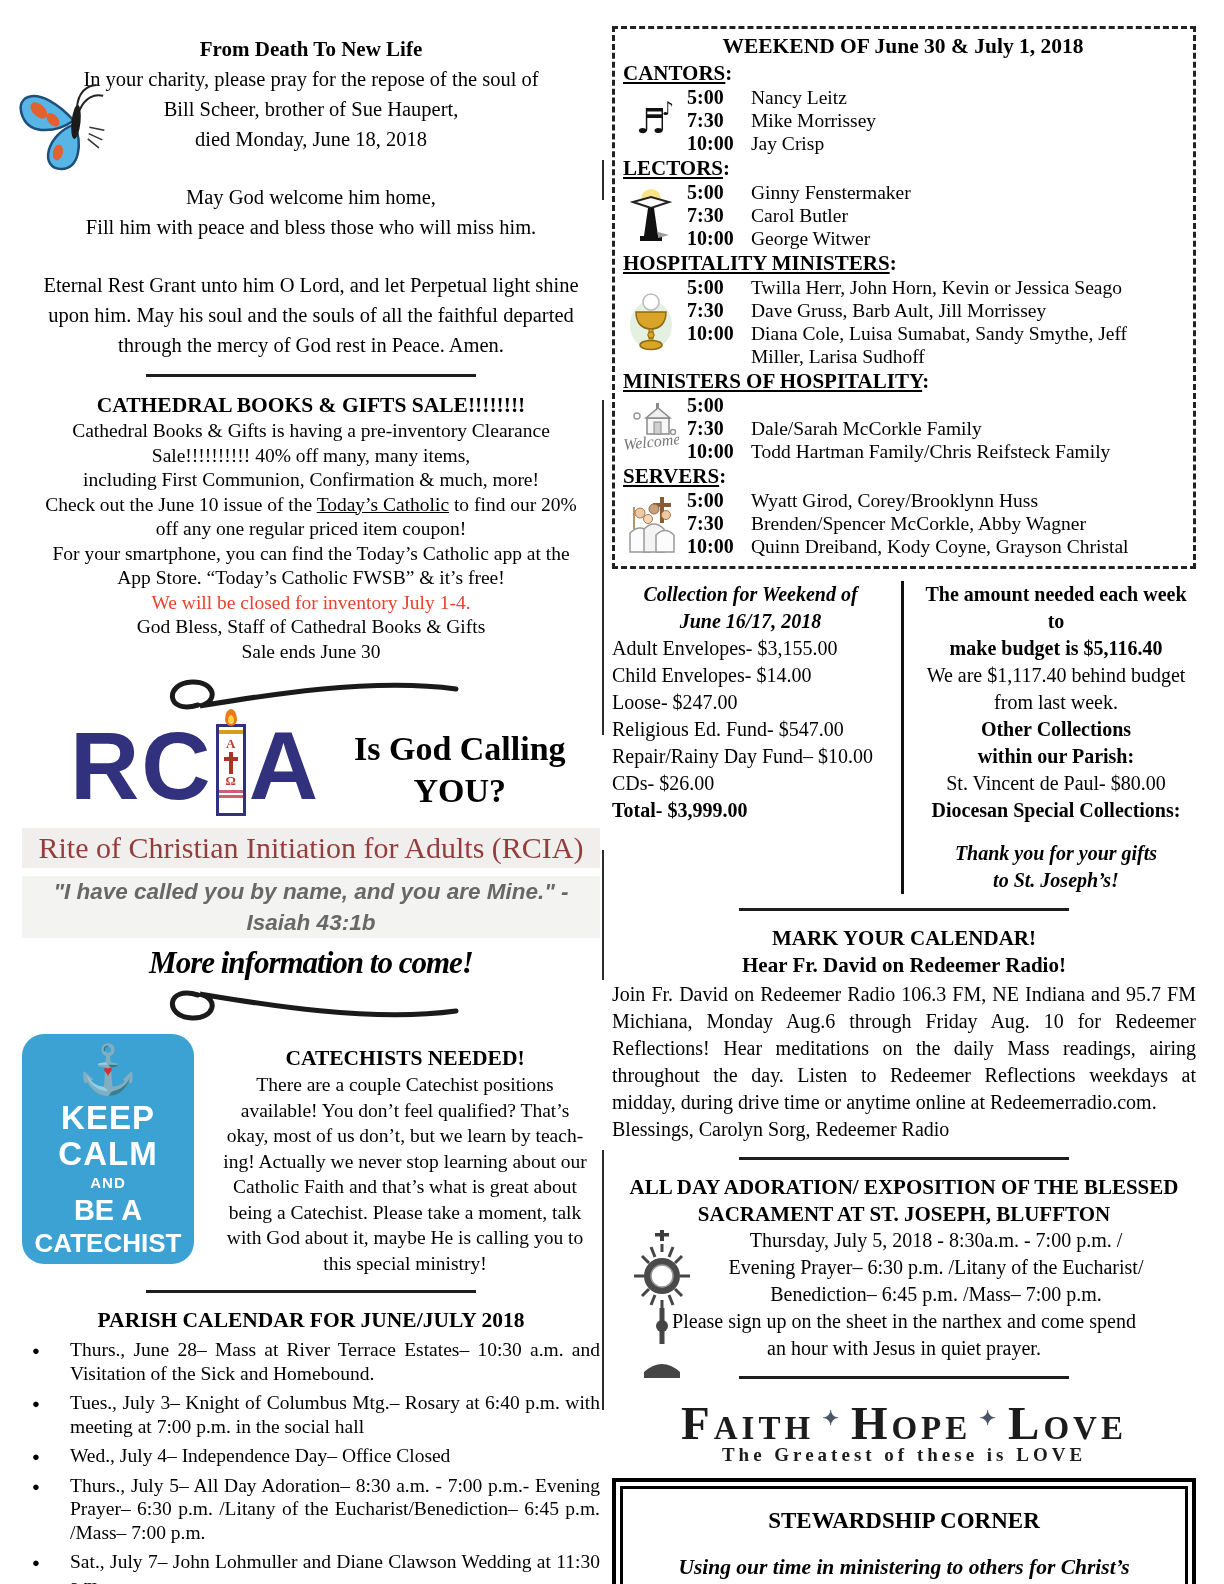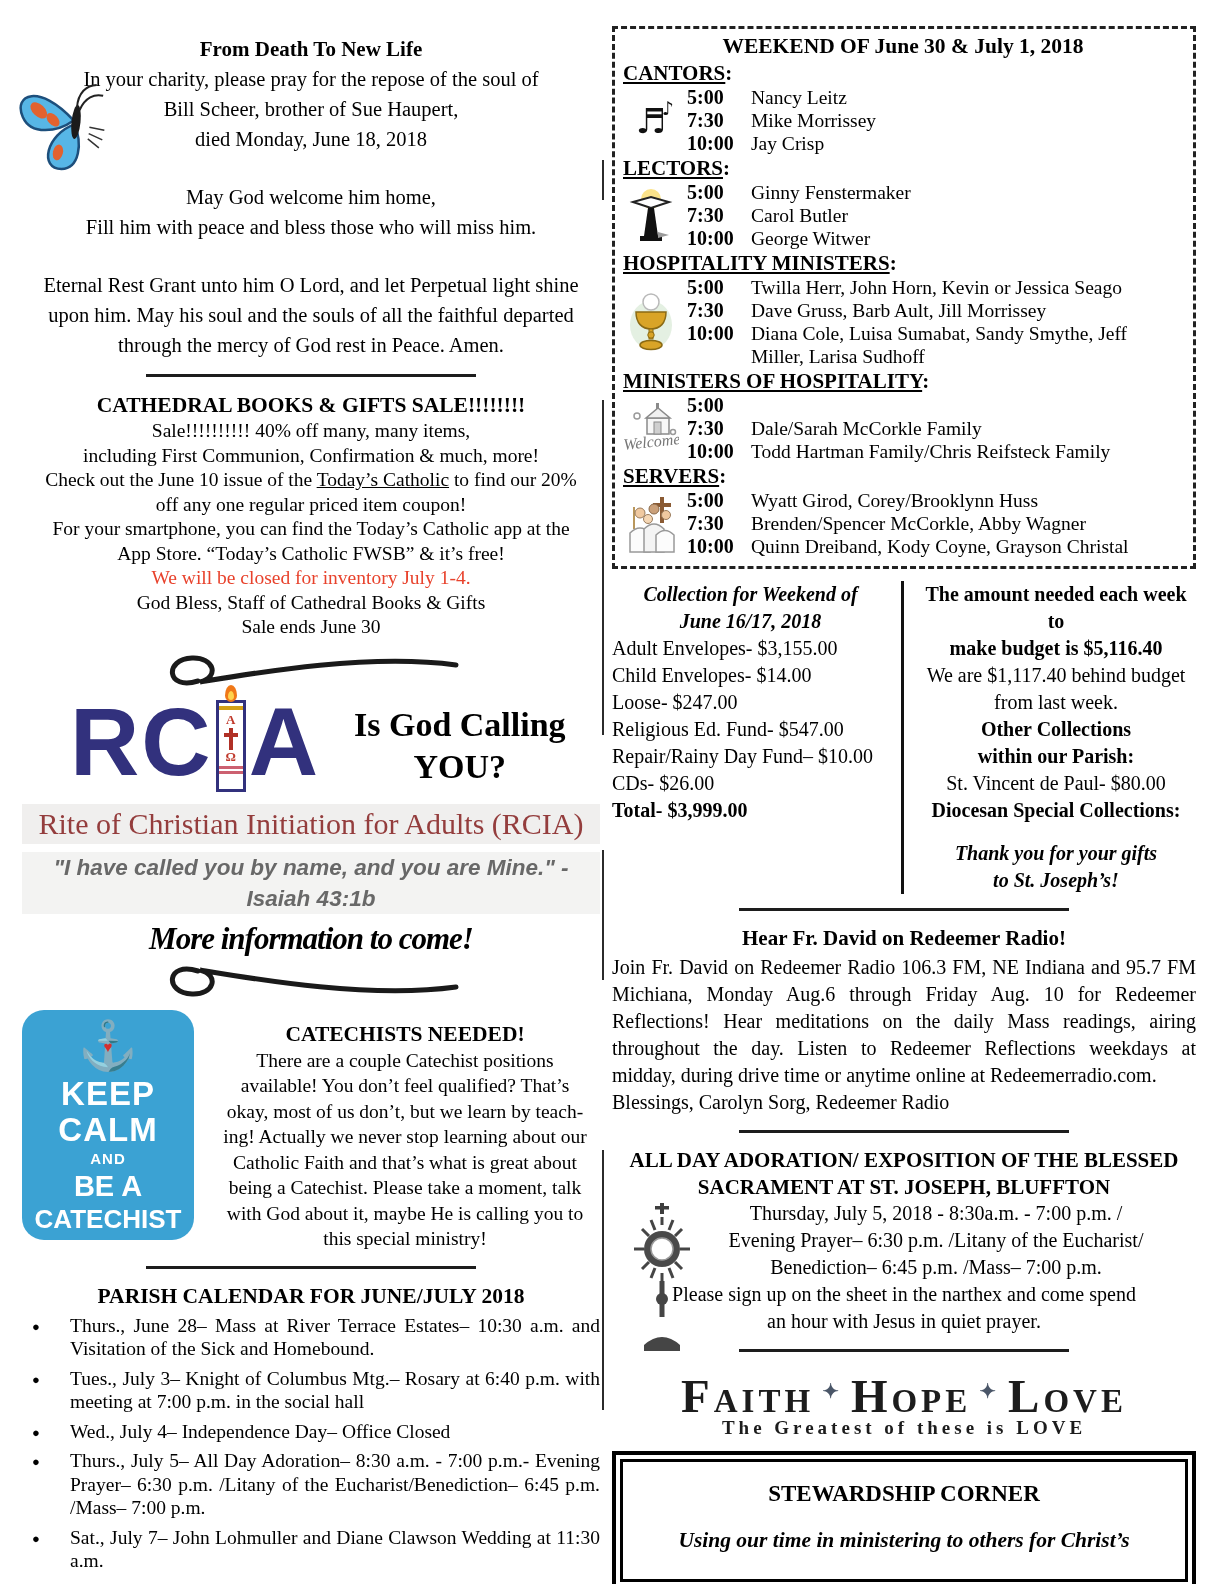--- a/index.html
+++ b/index.html
@@ -149,20 +149,21 @@
     <div class="gap28"></div>
     <div>Eternal Rest Grant unto him O Lord, and let Perpetual light shine</div>
     <div>upon him. May his soul and the souls of all the faithful departed</div>
     <div>through the mercy of God rest in Peace. Amen.</div>
   </div>
 
   <div class="divider"></div>
 
   <div class="books">
     <div class="title">CATHEDRAL BOOKS &amp; GIFTS SALE!!!!!!!!</div>
+    <div>Cathedral Books &amp; Gifts is having a pre-inventory Clearance</div>
     <div>Sale!!!!!!!!!! 40% off many, many items,</div>
     <div>including First Communion, Confirmation &amp; much, more!</div>
     <div><span>Check out the June 10 issue of the </span><span class="u">Today’s Catholic</span><span> to find our 20%</span></div>
     <div>off any one regular priced item coupon!</div>
     <div>For your smartphone, you can find the Today’s Catholic app at the</div>
     <div>App Store.  “Today’s Catholic FWSB” &amp; it’s free!</div>
     <div class="red">We will be closed for inventory July 1-4.</div>
     <div>God Bless, Staff of Cathedral Books &amp; Gifts</div>
     <div>Sale ends June 30</div>
   </div>
@@ -401,20 +402,21 @@
       <div>St. Vincent de Paul- $80.00</div>
       <div class="b">Diocesan Special Collections:</div>
       <div class="bi thanks">Thank you for your gifts</div>
       <div class="bi">to St. Joseph’s!</div>
     </div>
   </div>
 
   <div class="divider"></div>
 
   <div class="markcal">
+    <div class="t">MARK YOUR CALENDAR!</div>
     <div class="t">Hear Fr. David on Redeemer Radio!</div>
     <div class="body">Join Fr. David on Redeemer Radio 106.3 FM, NE Indiana and 95.7 FM Michiana, Monday Aug.6 through Friday Aug. 10 for Redeemer Reflections!  Hear meditations on the daily Mass readings, airing throughout the day.  Listen to Redeemer Reflections weekdays at midday, during drive time or anytime online at Redeemerradio.com.</div>
     <div class="sign">Blessings, Carolyn Sorg, Redeemer Radio</div>
   </div>
 
   <div class="divider"></div>
 
   <div class="ador">
     <svg class="monstrance" width="60" height="152" viewBox="0 0 60 152">
       <rect x="28" y="0" width="4" height="11" fill="#3d3d3d"></rect>

